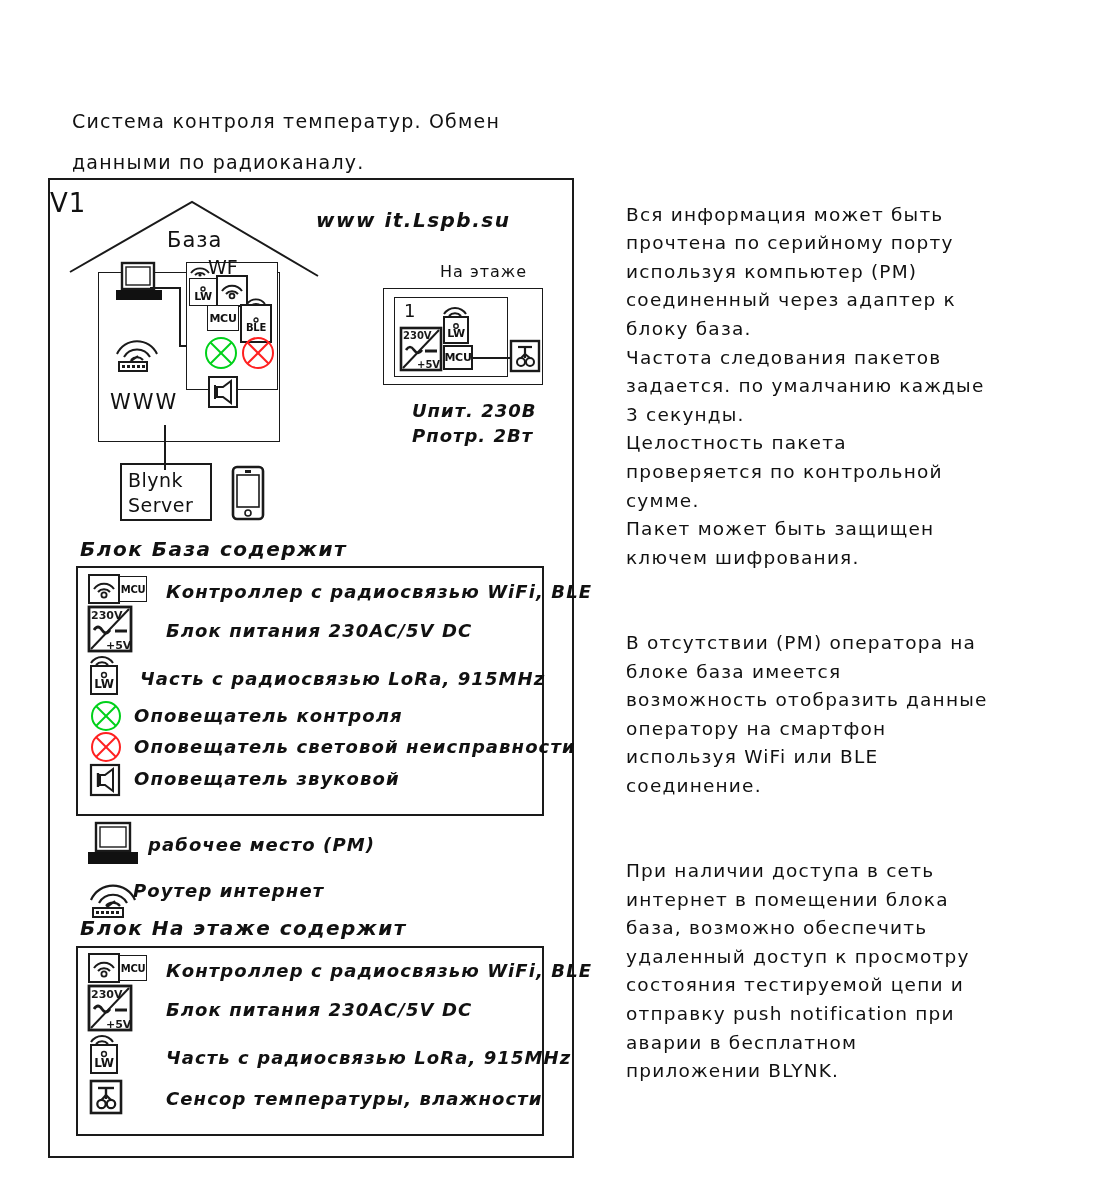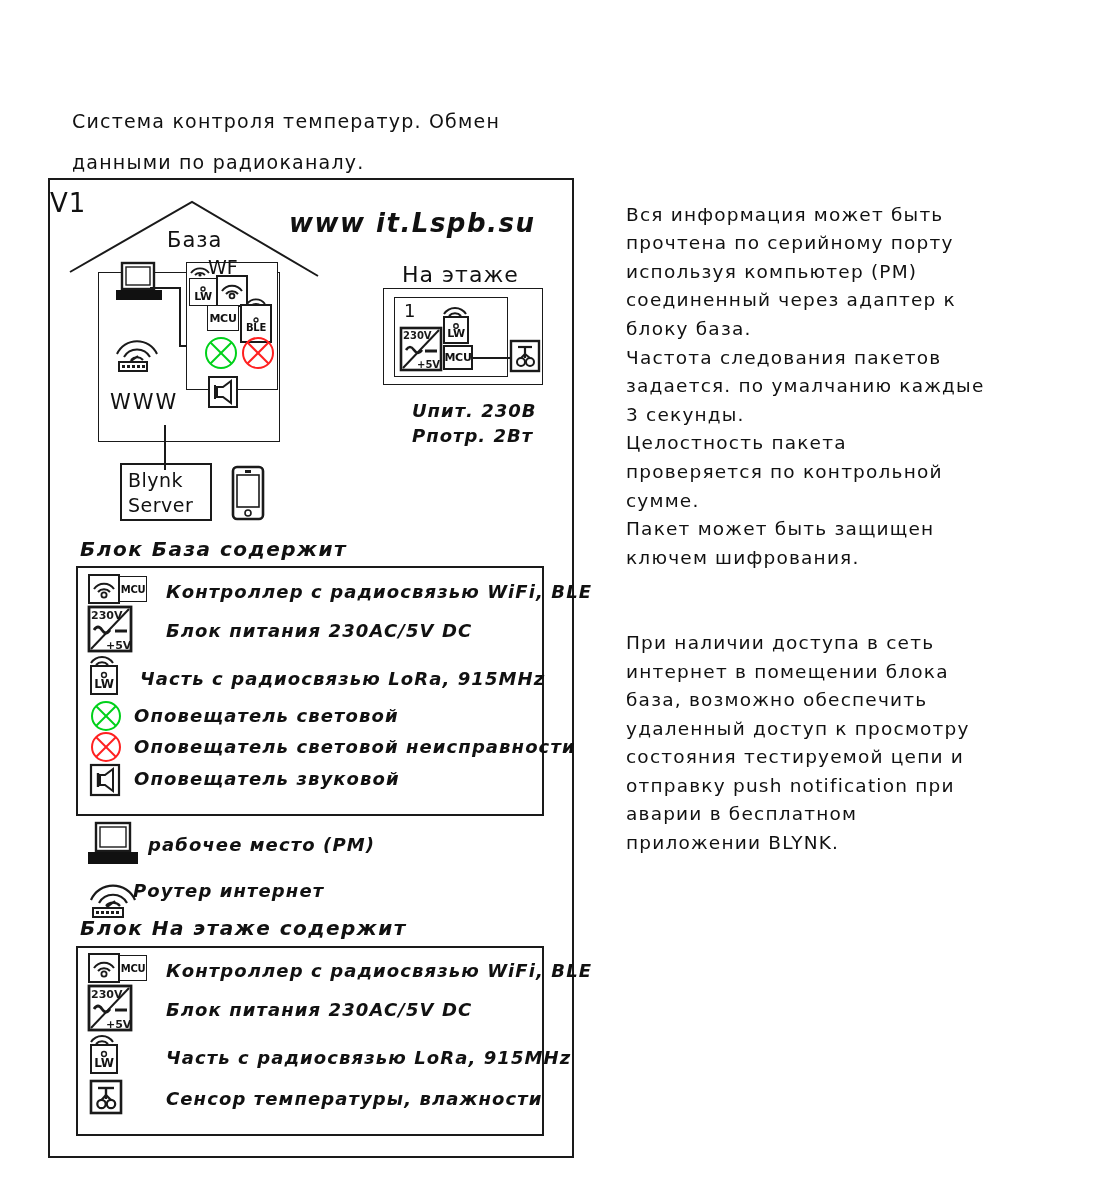--- a/index.html
+++ b/index.html
@@ -17,22 +17,22 @@
     white-space:pre-line;
   }
 
   
   #frame{
     left:48px; top:178px; width:526px; height:980px;
     border:2.5px solid #1a1a1a; background:#fff; box-sizing:border-box;
   }
   #v1{ left:50px; top:188px; font-size:26px; letter-spacing:1px;}
   #site{
-    left:289px; top:208px; font-family:"DejaVu Sans", sans-serif;
-    font-style:italic; font-size:26px; letter-spacing:1.5px; font-weight:600;
+    left:316px; top:208px; font-family:"DejaVu Sans", sans-serif;
+    font-style:italic; font-size:20px; letter-spacing:1.5px; font-weight:600;
   }
 
   
   #house-roof{ left:70px; top:200px; width:250px; height:78px; }
   #house-label{ left:167px; top:228px; font-size:21px; letter-spacing:1px; }
   #house-body{
     left:98px; top:272px; width:182px; height:170px;
     border:1.6px solid #1a1a1a; box-sizing:border-box;
   }
   #laptop{ left:116px; top:262px; }
@@ -57,21 +57,21 @@
   }
   .chip.bold{ border-width:2.6px; }
 
   
   .lamp{ position:absolute; width:34px; height:34px; border-radius:50%; }
 
   
   #speaker-house{ left:208px; top:376px; }
 
   
-  #floor-label{ left:402px; top:262px; font-size:22px; letter-spacing:1px;}
+  #floor-label{ left:440px; top:262px; font-size:16px; letter-spacing:1px;}
   #floor-outer{
     left:383px; top:288px; width:160px; height:97px;
     border:1.8px solid #1a1a1a; box-sizing:border-box;
   }
   #floor-inner{
     left:394px; top:297px; width:114px; height:80px;
     border:1.6px solid #1a1a1a; box-sizing:border-box;
   }
   #floor-num{ left:404px; top:300px; font-size:18px; }
   #floor-specs{
@@ -300,21 +300,21 @@
     </svg>
   <span style="font-size:12px;font-weight:700;line-height:11px;">LW</span>
 </div>
 <div class="abs legend-text" style="left:140px;top:668px;">Часть с радиосвязью LoRa, 915MHz</div>
 
 <svg class="abs" style="left:90px;top:700px;" width="32" height="32">
   <circle cx="16" cy="16" r="14" fill="none" stroke="#00d11a" stroke-width="2"></circle>
   <line x1="6" y1="6" x2="26" y2="26" stroke="#00d11a" stroke-width="2"></line>
   <line x1="26" y1="6" x2="6" y2="26" stroke="#00d11a" stroke-width="2"></line>
 </svg>
-<div class="abs legend-text" style="left:134px;top:705px;">Оповещатель световой</div>
+<div class="abs legend-text" style="left:134px;top:705px;">Оповещатель контроля</div>
 
 <svg class="abs" style="left:90px;top:731px;" width="32" height="32">
   <circle cx="16" cy="16" r="14" fill="none" stroke="#ff2020" stroke-width="2"></circle>
   <line x1="6" y1="6" x2="26" y2="26" stroke="#ff2020" stroke-width="2"></line>
   <line x1="26" y1="6" x2="6" y2="26" stroke="#ff2020" stroke-width="2"></line>
 </svg>
 <div class="abs legend-text" style="left:134px;top:736px;">Оповещатель световой неисправности</div>
 
 <svg class="abs" style="left:90px;top:764px;" width="30" height="32">
   <rect x="1" y="1" width="28" height="30" fill="#fff" stroke="#1a1a1a" stroke-width="2.2"></rect>
@@ -399,20 +399,26 @@
 соединенный через адаптер к
 блоку база.
 Частота следования пакетов
 задается. по умалчанию каждые
 3 секунды.
 Целостность пакета
 проверяется по контрольной
 сумме.
 Пакет может быть защищен
 ключем шифрования.</p>
+  <p>В отсутствии (РМ) оператора на
+блоке база имеется
+возможность отобразить данные
+оператору на смартфон
+используя WiFi или BLE
+соединение.</p>
   <p>При наличии доступа в сеть
 интернет в помещении блока
 база, возможно обеспечить
 удаленный доступ к просмотру
 состояния тестируемой цепи и
 отправку push notification при
 аварии в бесплатном
 приложении BLYNK.</p>
   
 </div>

